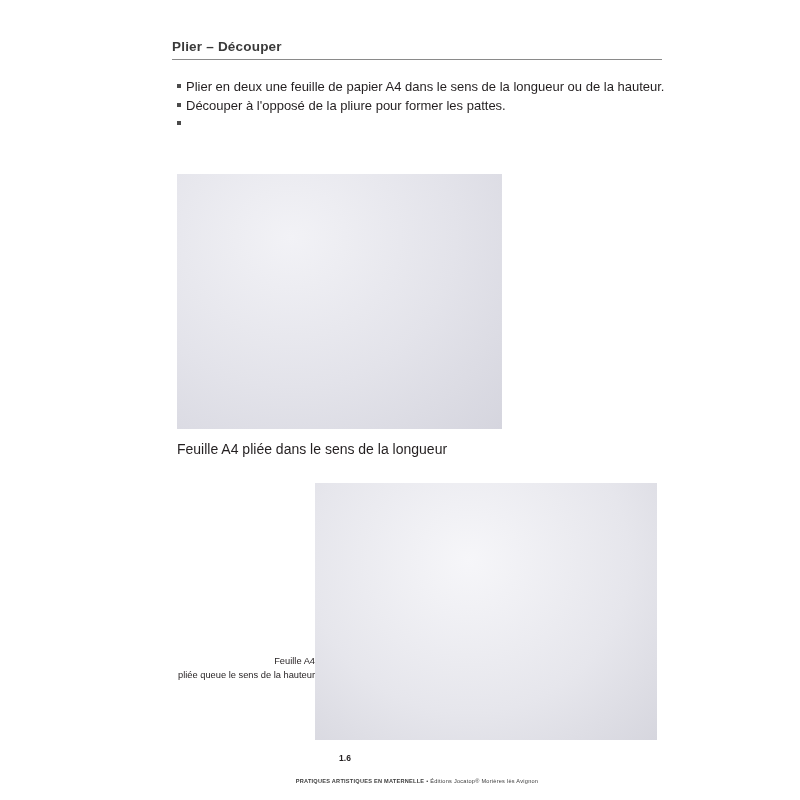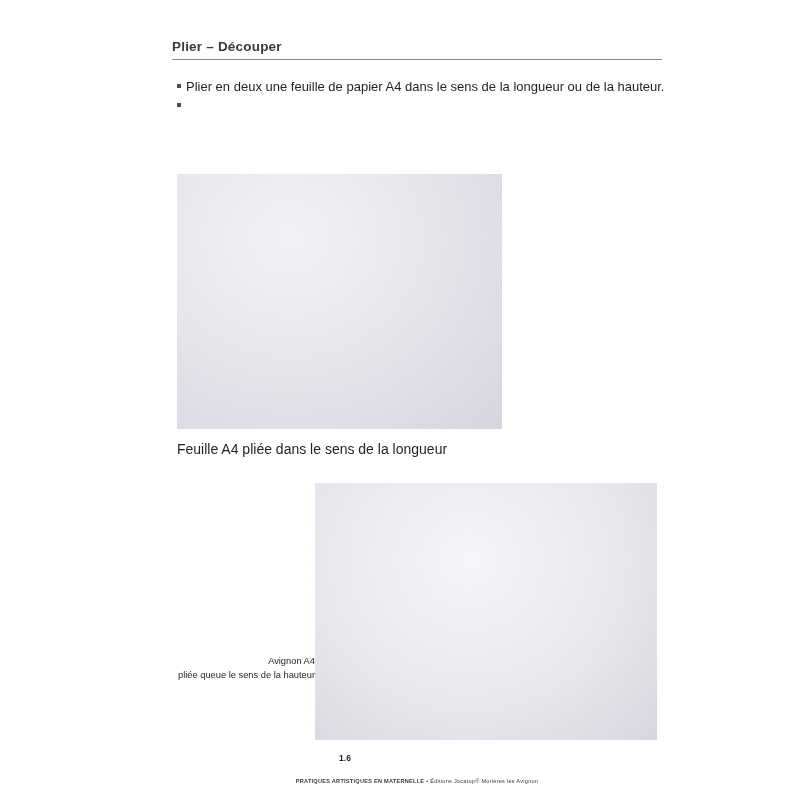--- a/index.html
+++ b/index.html
@@ -159,20 +159,26 @@
     <div class="header-title">Plier – Découper</div>
     <div class="header-rule"></div>
   </div>
 
   <div class="bullets">
     <div class="bullet-row">
       <span class="bullet-mark">
           <span class="bullet-sq"></span>
         </span>
       <span class="bullet-text">Plier en deux une feuille de papier A4 dans le sens de la longueur ou de la hauteur.</span>
+    </div>
+    <div class="bullet-row">
+      <span class="bullet-mark">
+          <span class="bullet-sq"></span>
+        </span>
+      <span class="bullet-text">Découper à l'opposé de la pliure pour former les pattes.</span>
     </div>
     <div class="bullet-row">
       <span class="bullet-mark">
           <span class="bullet-sq"></span>
         </span>
     </div>
   </div>
 
   <div class="photo1">
     <div class="photo1-bg"></div>
@@ -276,21 +282,21 @@
       <ellipse cx="88" cy="100" rx="7" ry="9" fill="#1f9d52"></ellipse>
       <ellipse cx="122" cy="98" rx="7" ry="9" fill="#1f9d52"></ellipse>
 
       <ellipse cx="105" cy="116" rx="6" ry="5" fill="#1f9d52"></ellipse>
 
       <path d="M86 130 C 98 142, 116 142, 126 128" fill="none" stroke="#a8300f" stroke-width="3"></path>
     </svg>
   </div>
 
   <div class="cap2">
-    <div>Avignon A4</div>
+    <div>Feuille A4</div>
     <div>pliée queue le sens de la hauteur</div>
   </div>
 
   <div class="folio">1.6</div>
   <div class="colophon">
     <span class="bold">PRATIQUES ARTISTIQUES EN MATERNELLE</span>
     <span>• Éditions Jocatop®   Morières lès Avignon</span>
   </div>
 
 </div>

